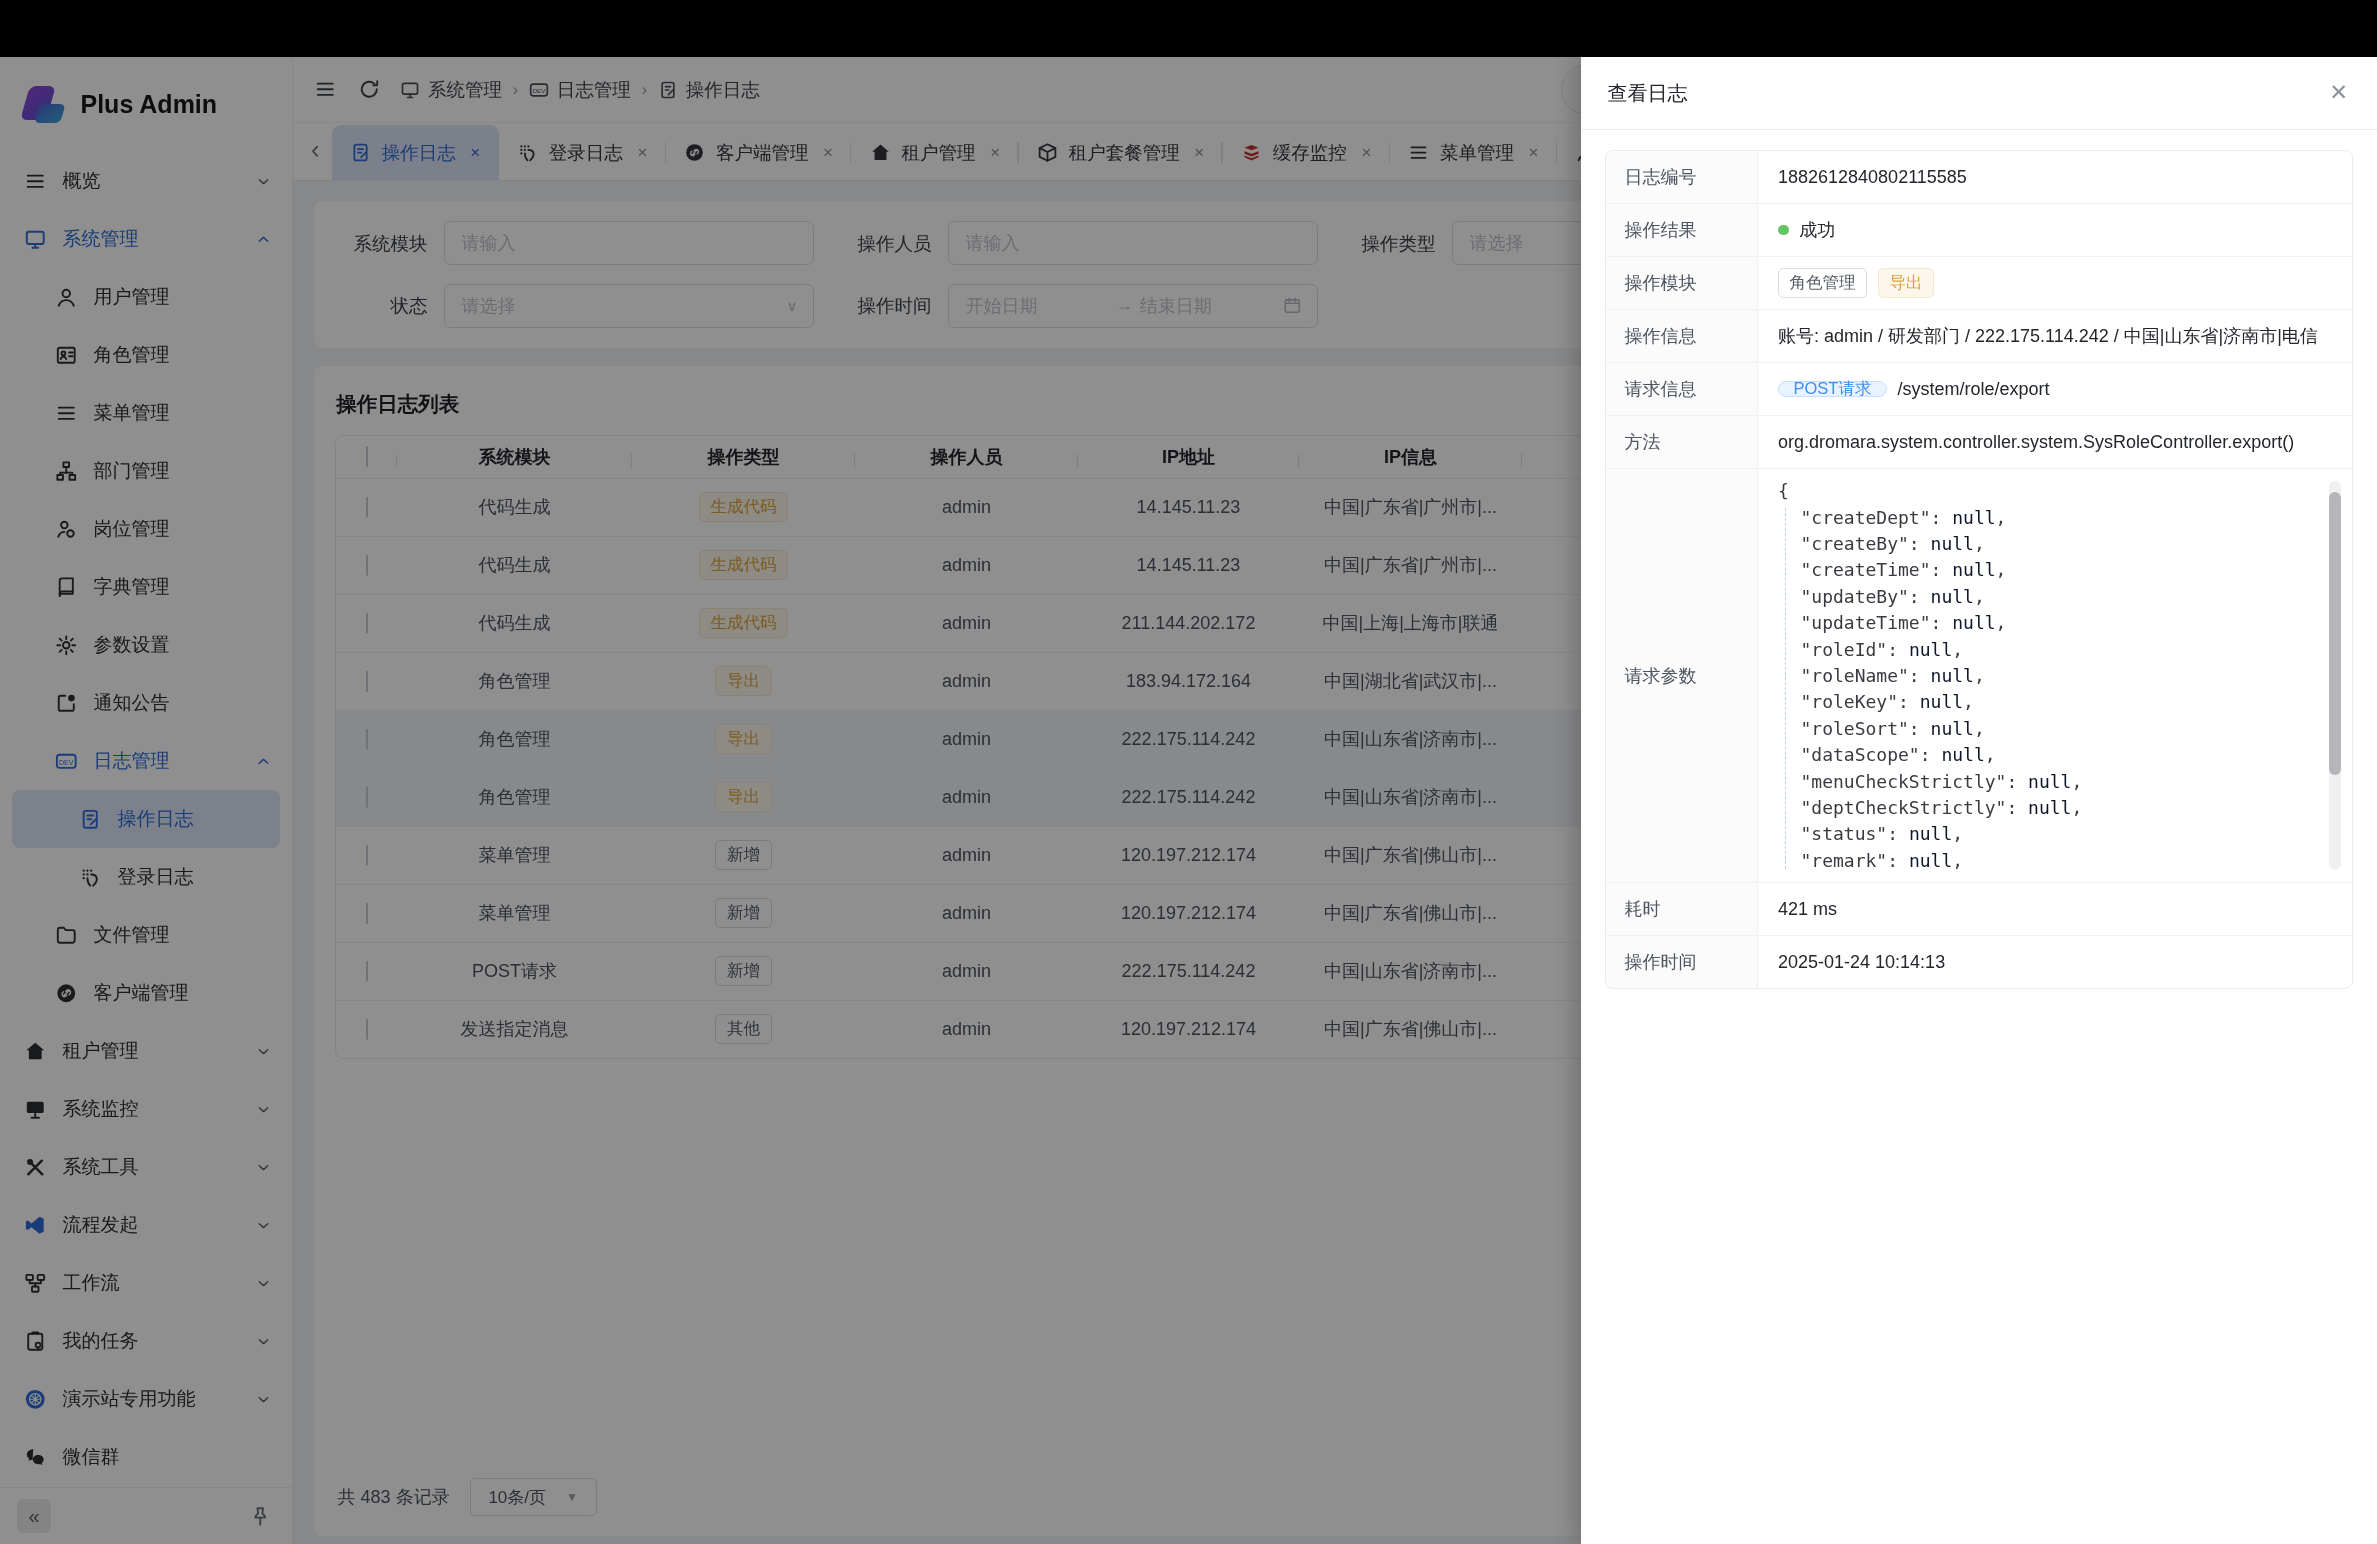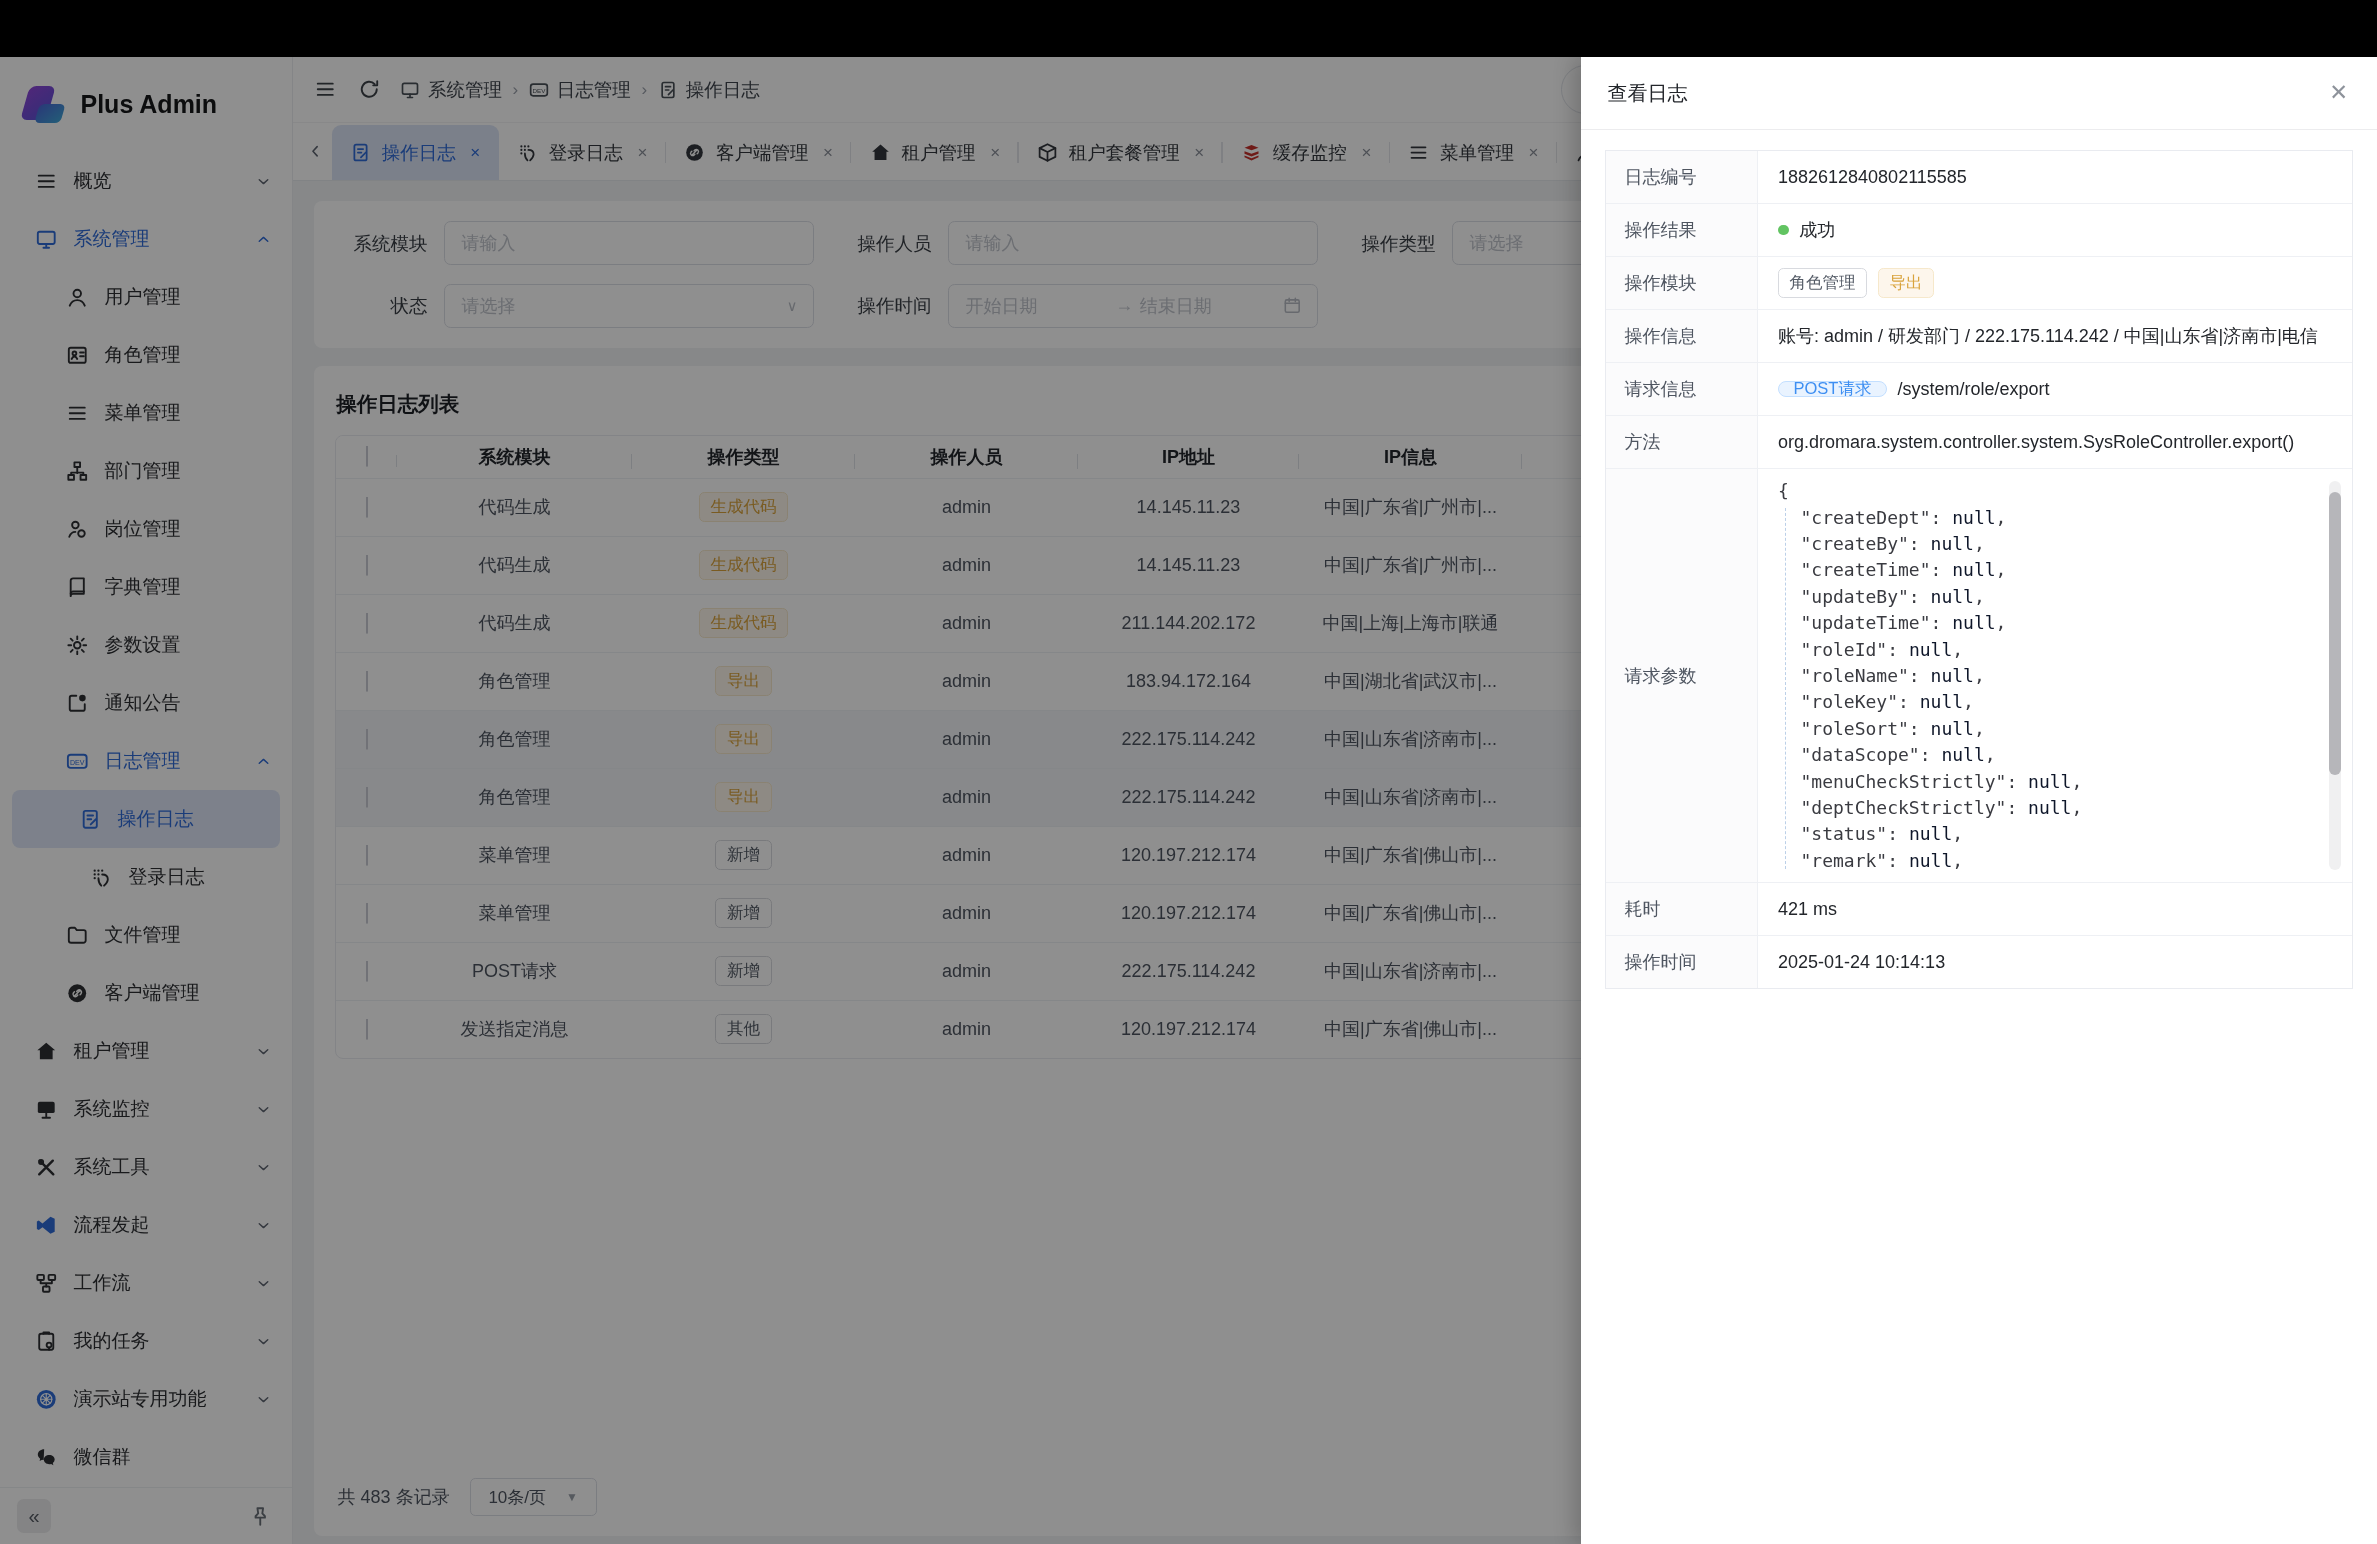--- a/index.html
+++ b/index.html
@@ -9,21 +9,21 @@
   .app { position:absolute; top:57px; left:0; width:2377px; height:1487px; display:flex; background:#f0f2f5; }
 
   
   .sidebar { width:293px; background:#fff; border-right:1.3px solid #ebedf0; display:flex; flex-direction:column; flex-shrink:0; }
   .brand { height:95px; display:flex; align-items:center; padding-left:24px; gap:14.5px; }
   .brand-logo { width:42px; height:42px; position:relative; flex-shrink:0; }
   .brand-logo .l1 { position:absolute; left:1.3px; top:2.6px; width:26.4px; height:34px; background:linear-gradient(135deg,#8f46d8,#5a52d6); border-radius:6.6px; transform:skewX(-16deg); }
   .brand-logo .l2 { position:absolute; left:13.2px; top:20px; width:26.4px; height:18.5px; background:linear-gradient(135deg,#4a66d6,#3fa7d6); border-radius:5.3px; transform:skewX(-16deg); }
   .brand-name { font-size:25px; font-weight:bold; color:#17181a; }
   .side-menu { flex:1; overflow:hidden; }
-  .side-item { height:58px; display:flex; align-items:center; gap:16px; padding-left:24px; padding-right:20px; color:#2d2f33; font-size:19px; cursor:pointer;margin-left:11px; }
+  .side-item { height:58px; display:flex; align-items:center; gap:16px; padding-left:24px; padding-right:20px; color:#2d2f33; font-size:19px; cursor:pointer; }
   .side-item.lv2 { padding-left:55px; }
   .side-item.lv3 { padding-left:79px; }
   .side-item .s-ico { width:22.5px; height:22.5px; flex-shrink:0; display:flex; align-items:center; justify-content:center; }
   .side-item .s-ico svg { width:22.5px; height:22.5px; }
   .side-item .s-label { flex:1; white-space:nowrap; }
   .side-item .s-chev { width:18.5px; color:#5d6470; display:flex; justify-content:flex-end; }
   .side-item .s-chev svg { width:17px; height:17px; }
   .side-item.active { color:#2f6bd8; }
   .side-item.active .s-chev { color:#2f6bd8; }
   .side-item.selected { background:#dfe7f8; color:#2f6bd8; border-radius:8px; margin:0 12px; padding-left:67px; }
@@ -88,21 +88,21 @@
   .page-size { width:127px; height:38px; border:1.3px solid #dcdfe6; border-radius:5.3px; display:flex; align-items:center; justify-content:center; gap:20px; font-size:17px; color:#4e5560; cursor:pointer; }
   .page-size .caret { font-size:12px; color:#9aa0aa; }
 
   
   .overlay { position:absolute; top:57px; left:0; width:2377px; height:1487px; background:rgba(0,0,0,0.44); z-index:50; }
   .drawer { position:absolute; top:57px; right:0; width:796px; height:1487px; background:#fff; z-index:60; box-shadow:-6.6px 0 20px rgba(0,0,0,0.2); }
   .drawer-header { height:73px; display:flex; align-items:center; justify-content:space-between; padding:0 29px 0 26.4px; border-bottom:1.3px solid #ececee; }
   .drawer-title { font-size:20px; color:#23262b; font-weight:500; }
   .drawer-close { font-size:22.5px; color:#8e939b; cursor:pointer; line-height:1; }
   .drawer-body { padding:20px 24px; }
-  .detail { border:1.3px solid #e9ebf0; border-radius:0; overflow:hidden; }
+  .detail { border:1.3px solid #e9ebf0; border-radius:8px; overflow:hidden; }
   .d-row { display:grid; grid-template-columns:152px 1fr; }
   .d-row + .d-row { border-top:1.3px solid #eef0f4; }
   .d-label { background:#fbfbfc; border-right:1.3px solid #eef0f4; display:flex; align-items:center; padding:0 18.5px; font-size:18px; color:#4e5560; min-height:52px; }
   .d-value { display:flex; align-items:center; padding:0 20px; font-size:18px; color:#23262b; gap:10.6px; min-height:52px; }
   .dot { width:10.6px; height:10.6px; border-radius:50%; background:#62c462; flex-shrink:0; }
   .tag.post { background:#e9f3ff; border-color:#c3dfff; color:#3e8ff2; border-radius:660px; padding:0 14.5px; height:16px; }
   .params-value { position:relative; align-items:flex-start; padding:9.2px 20px 5.3px; height:413px; overflow:hidden; }
   .code { font-family:"DejaVu Sans Mono","Liberation Mono",monospace; font-size:18px; line-height:26.4px; color:#3a3b41; position:relative; }
   .code .ln { white-space:pre; }
   .code .ind { padding-left:22.5px; }

